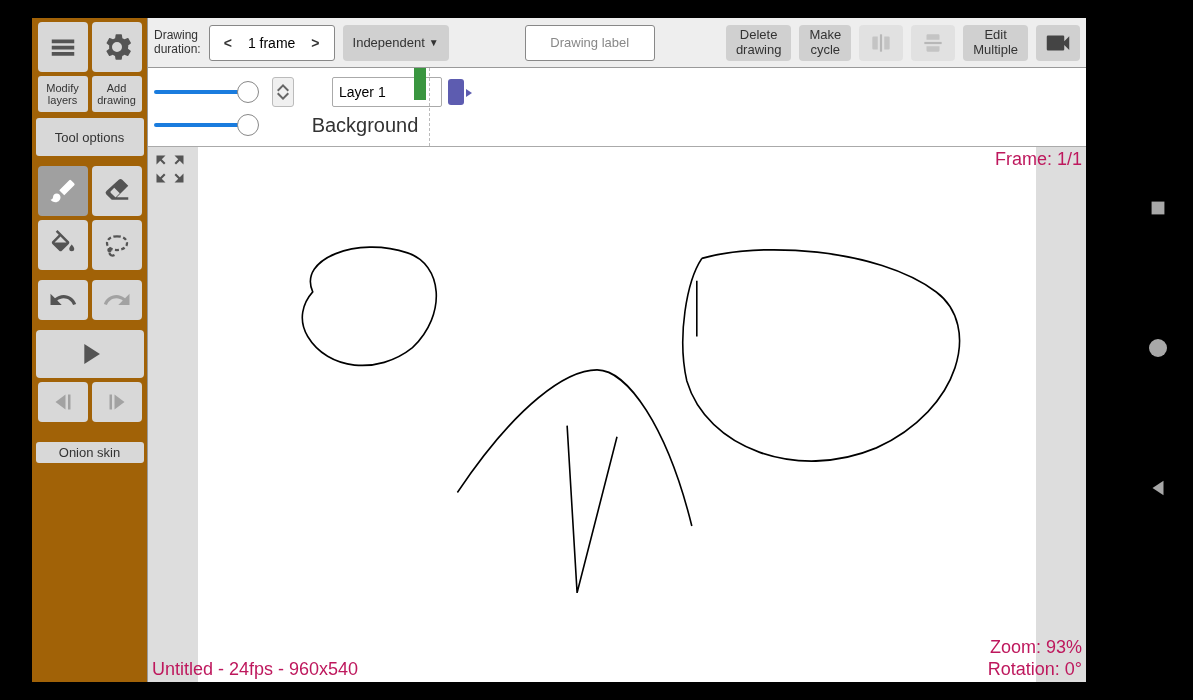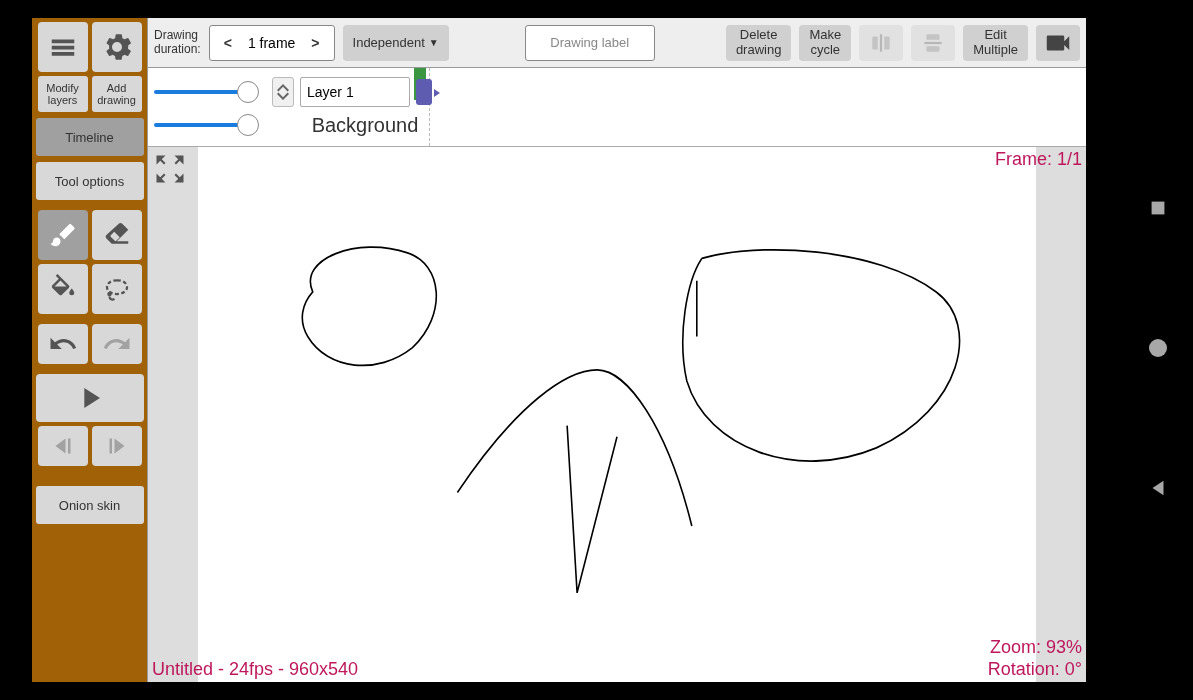--- a/index.html
+++ b/index.html
@@ -112,21 +112,21 @@
       position: absolute; right: -11px; top: -9px; width: 22px; height: 22px;
       background: #fff; border: 1px solid #888; border-radius: 50%;
     }
     .spin-btn {
       width: 22px; height: 30px; border:1px solid #bbb; border-radius:3px;
       display:flex; flex-direction:column; align-items:center; justify-content:center;
       color:#666; cursor:pointer; background:#f0f0f0;
     }
     .layer-name-box {
       border:1px solid #aaa; border-radius:2px; height:30px; width:110px;
-      display:flex; align-items:center; padding:0 6px; font-size:14px; cursor:pointer;
+      display:flex; align-items:center; padding:0 6px; font-size:14px; cursor:pointer;margin-left:32px;
     }
     .timeline-clip {
       width: 16px; height: 26px; background: #5d5cb0; border-radius: 3px;
       position: relative;
     }
     .clip-arrow { position:absolute; right:-8px; top:10px; width:0;height:0;
       border-top:4px solid transparent; border-bottom:4px solid transparent;
       border-left:6px solid #5d5cb0; }
     .bg-row { display:flex; align-items:center; gap:6px; margin-left:6px; height:30px; }
     .bg-label { font-size:20px; color:#333; width:130px; text-align:center; }
@@ -167,21 +167,20 @@
             <path fill="currentColor" d="M12 8a4 4 0 100 8 4 4 0 000-8m8.9 4c0 .5 0 .9-.1 1.3l2.1 1.6c.2.1.2.4.1.6l-2 3.5c-.1.2-.4.3-.6.2l-2.5-1c-.5.4-1.1.7-1.7.9l-.4 2.7c0 .2-.2.4-.5.4h-4c-.2 0-.4-.2-.5-.4l-.4-2.7c-.6-.2-1.2-.5-1.7-.9l-2.5 1c-.2.1-.5 0-.6-.2l-2-3.5c-.1-.2-.1-.5.1-.6l2.1-1.6c-.1-.4-.1-.8-.1-1.3s0-.9.1-1.3L3.8 9.1c-.2-.1-.2-.4-.1-.6l2-3.5c.1-.2.4-.3.6-.2l2.5 1c.5-.4 1.1-.7 1.7-.9l.4-2.7c0-.2.2-.4.5-.4h4c.2 0 .4.2.5.4l.4 2.7c.6.2 1.2.5 1.7.9l2.5-1c.2-.1.5 0 .6.2l2 3.5c.1.2.1.5-.1.6l-2.1 1.6c.1.4.1.8.1 1.3z"></path>
           </svg>
       </div>
     </div>
     <div class="side-row">
       <div class="txt-btn" style="white-space:pre-line">Modify
 layers</div>
       <div class="txt-btn" style="white-space:pre-line">Add
 drawing</div>
     </div>
-    <div class="wide-btn selected" style="height:38px;margin-top:6px">Timeline</div>
     <div class="wide-btn" style="height:38px;margin-top:6px">Tool options</div>
 
     <div class="side-row" style="margin-top:10px">
       <div class="sq-btn selected">
         <svg viewBox="0 0 24 24">
             <path fill="#fff" d="M20.7 5.6l-2.3-2.3a1 1 0 00-1.4 0L9 11.3l4 4 8-8a1 1 0 000-1.4zM7 14c-1.7 0-3 1.3-3 3 0 1.3-1.2 2-2 2 .9 1.2 2.4 2 4 2 2.2 0 4-1.8 4-4 0-1.7-1.3-3-3-3z"></path>
           </svg>
       </div>
       <div class="sq-btn">
         <svg viewBox="0 0 24 24">
@@ -230,21 +229,21 @@
           </svg>
       </div>
       <div class="sq-btn light-disabled" style="height:40px">
         <svg viewBox="0 0 24 24">
             <path fill="currentColor" d="M10 6l8 6-8 6V6zM6 6h2v12H6z"></path>
           </svg>
         <span style="position:absolute;font-size:14px;color:#555;transform:translate(2px,0)"></span>
       </div>
     </div>
 
-    <div class="wide-btn" style="height:38px;margin-top:20px">Onion skin</div>
+    <div class="wide-btn" style="height:21px;margin-top:20px">Onion skin</div>
   </div>
 
   <div class="main">
 
     <div class="topbar">
       <div class="vert-lbl" style="white-space:pre-line">Drawing
 duration:</div>
       <div class="frame-box">
         <span class="arrow-sm">&lt;</span>
         <span>1 frame</span>

